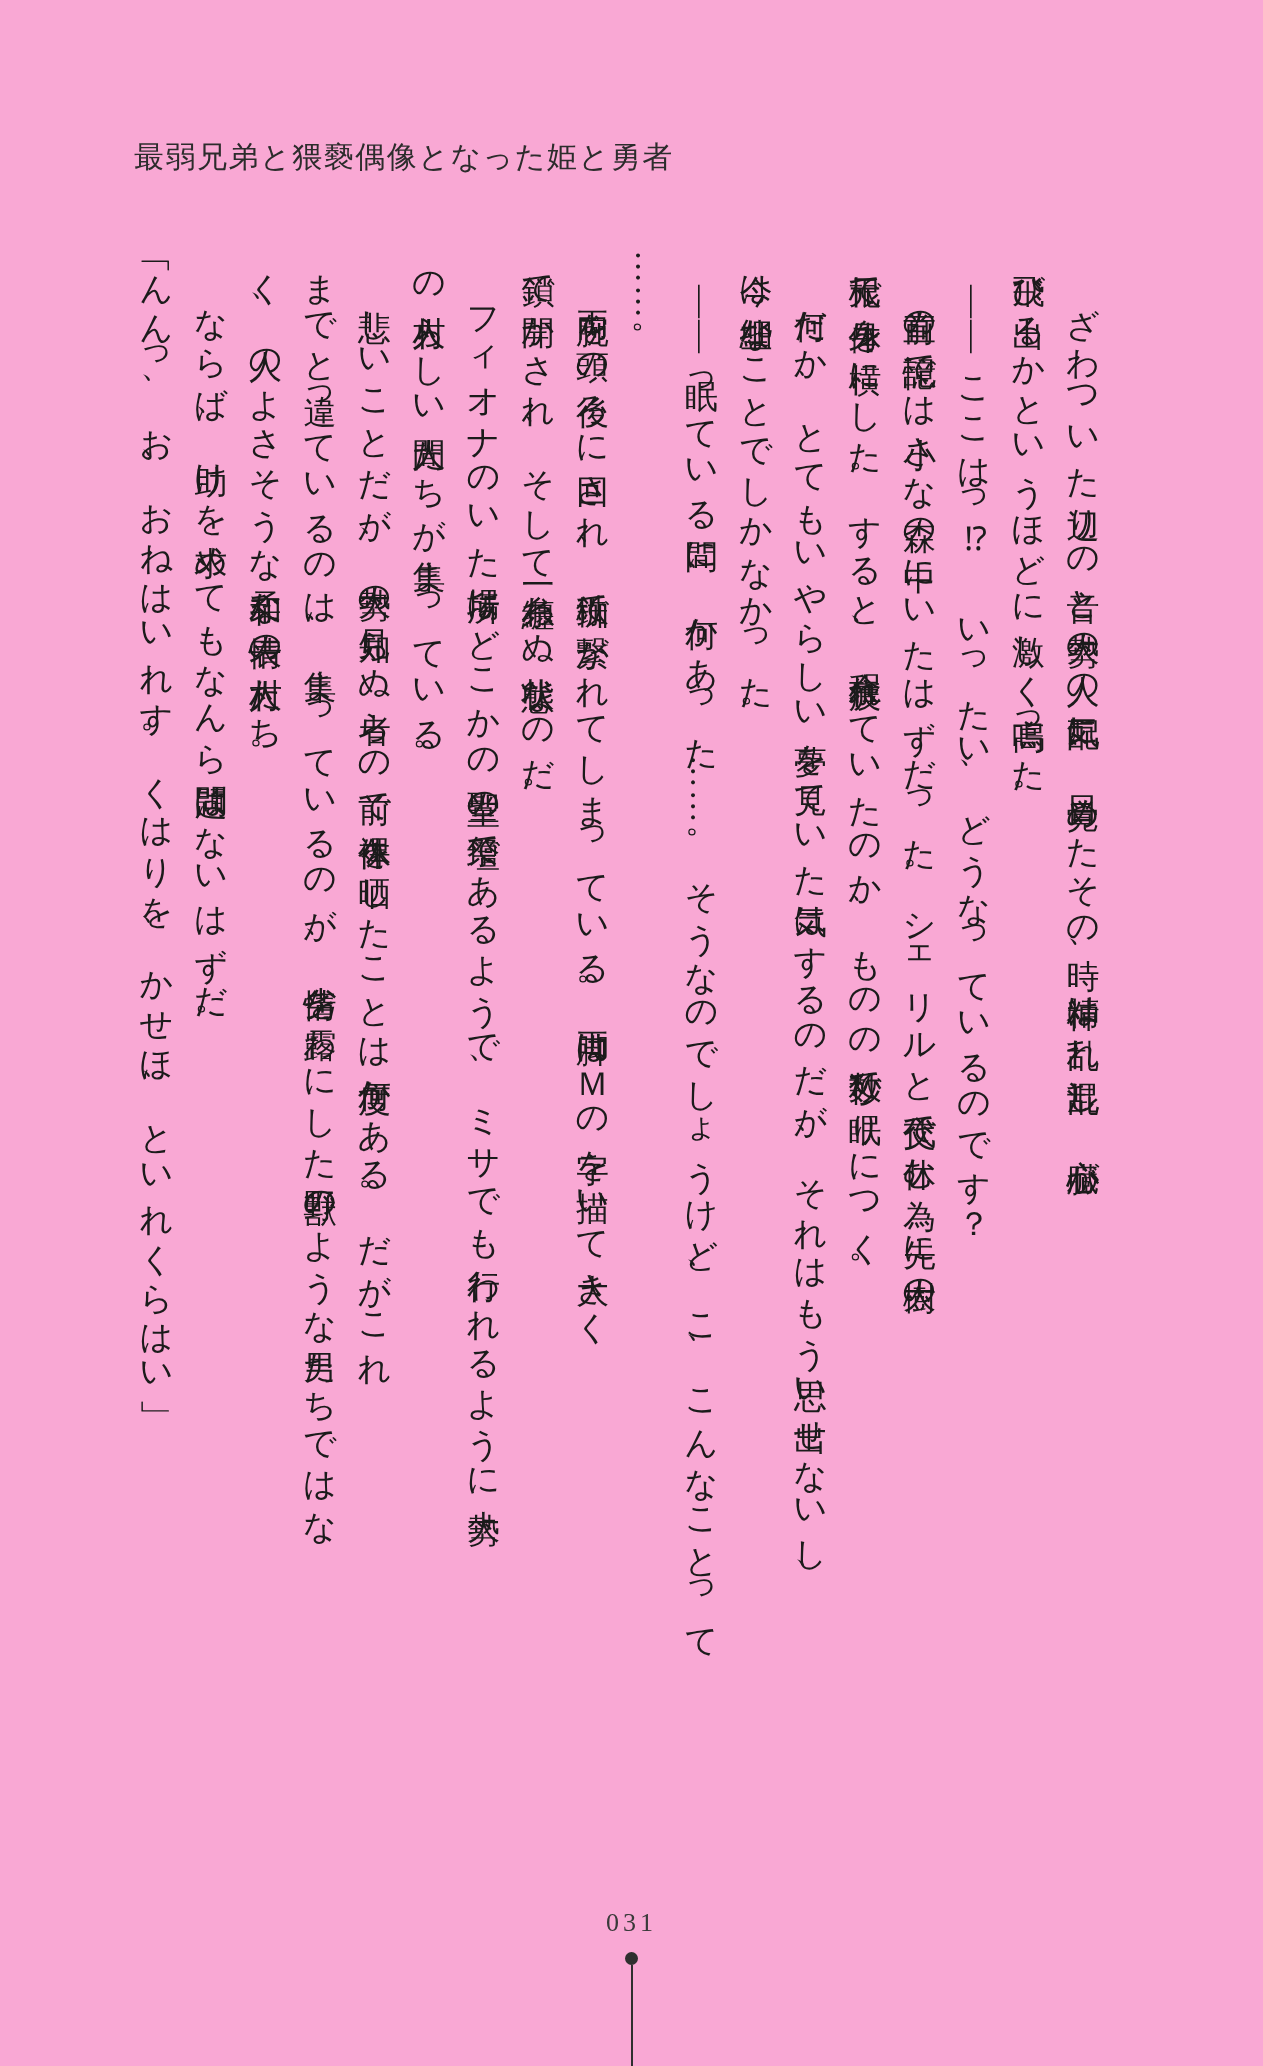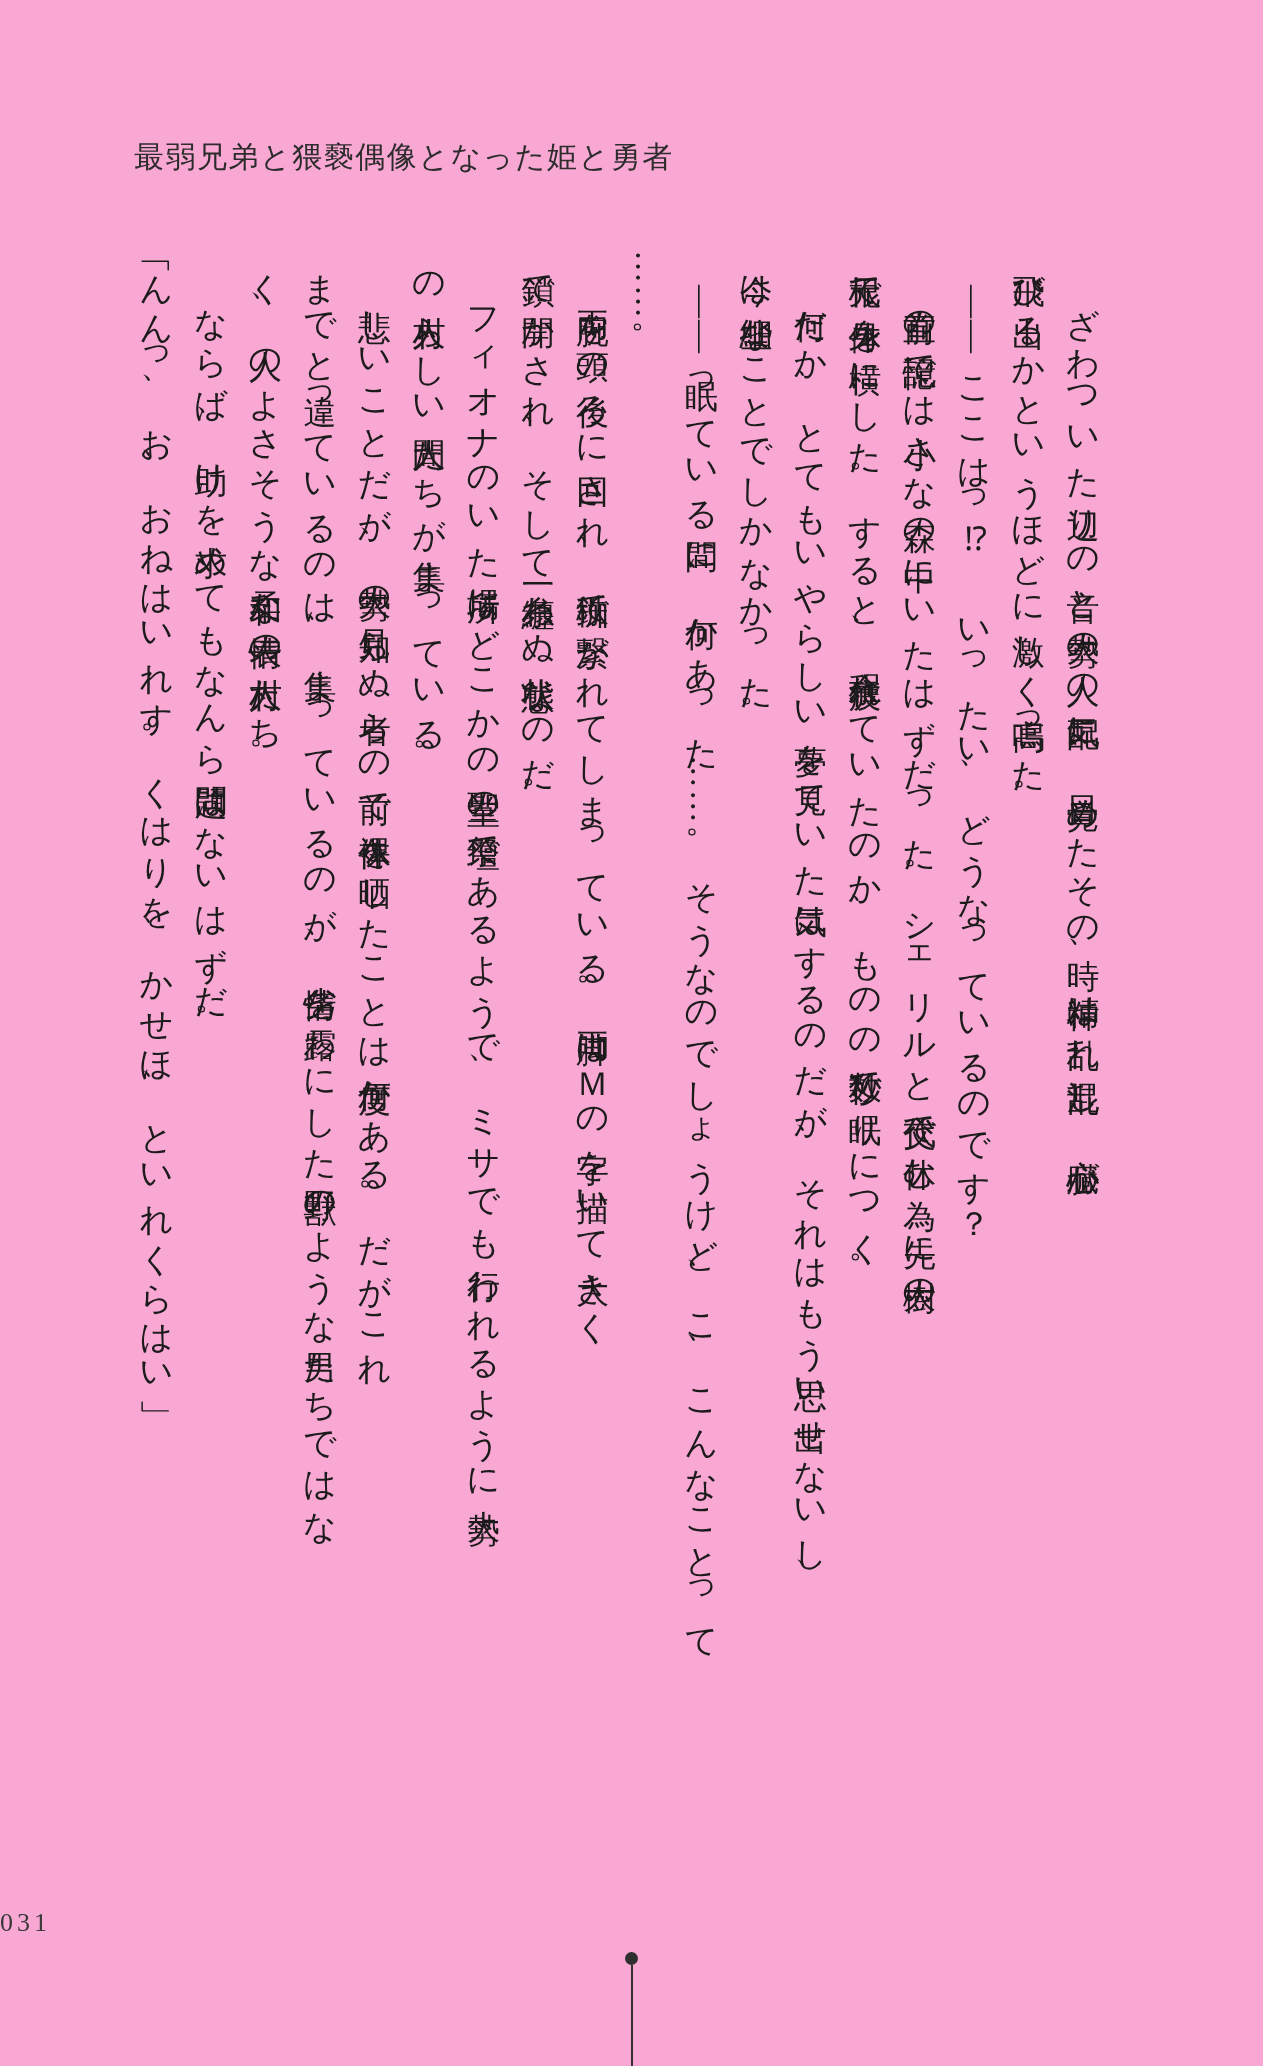--- a/index.html
+++ b/index.html
@@ -36,21 +36,21 @@
   .text-block p {
     margin: 0;
     padding: 0;
     white-space: nowrap;
   }
   .page-number {
     position: absolute;
     left: 0;
     top: 1908px;
     width: 1263px;
-    text-align: left;
+    text-align: center;
     font-size: 26px;
     letter-spacing: 4px;
     color: #3a3a3a;
   }
   .footer-ornament {
     position: absolute;
     left: 0;
     top: 1952px;
     width: 1263px;
     display: flex;

